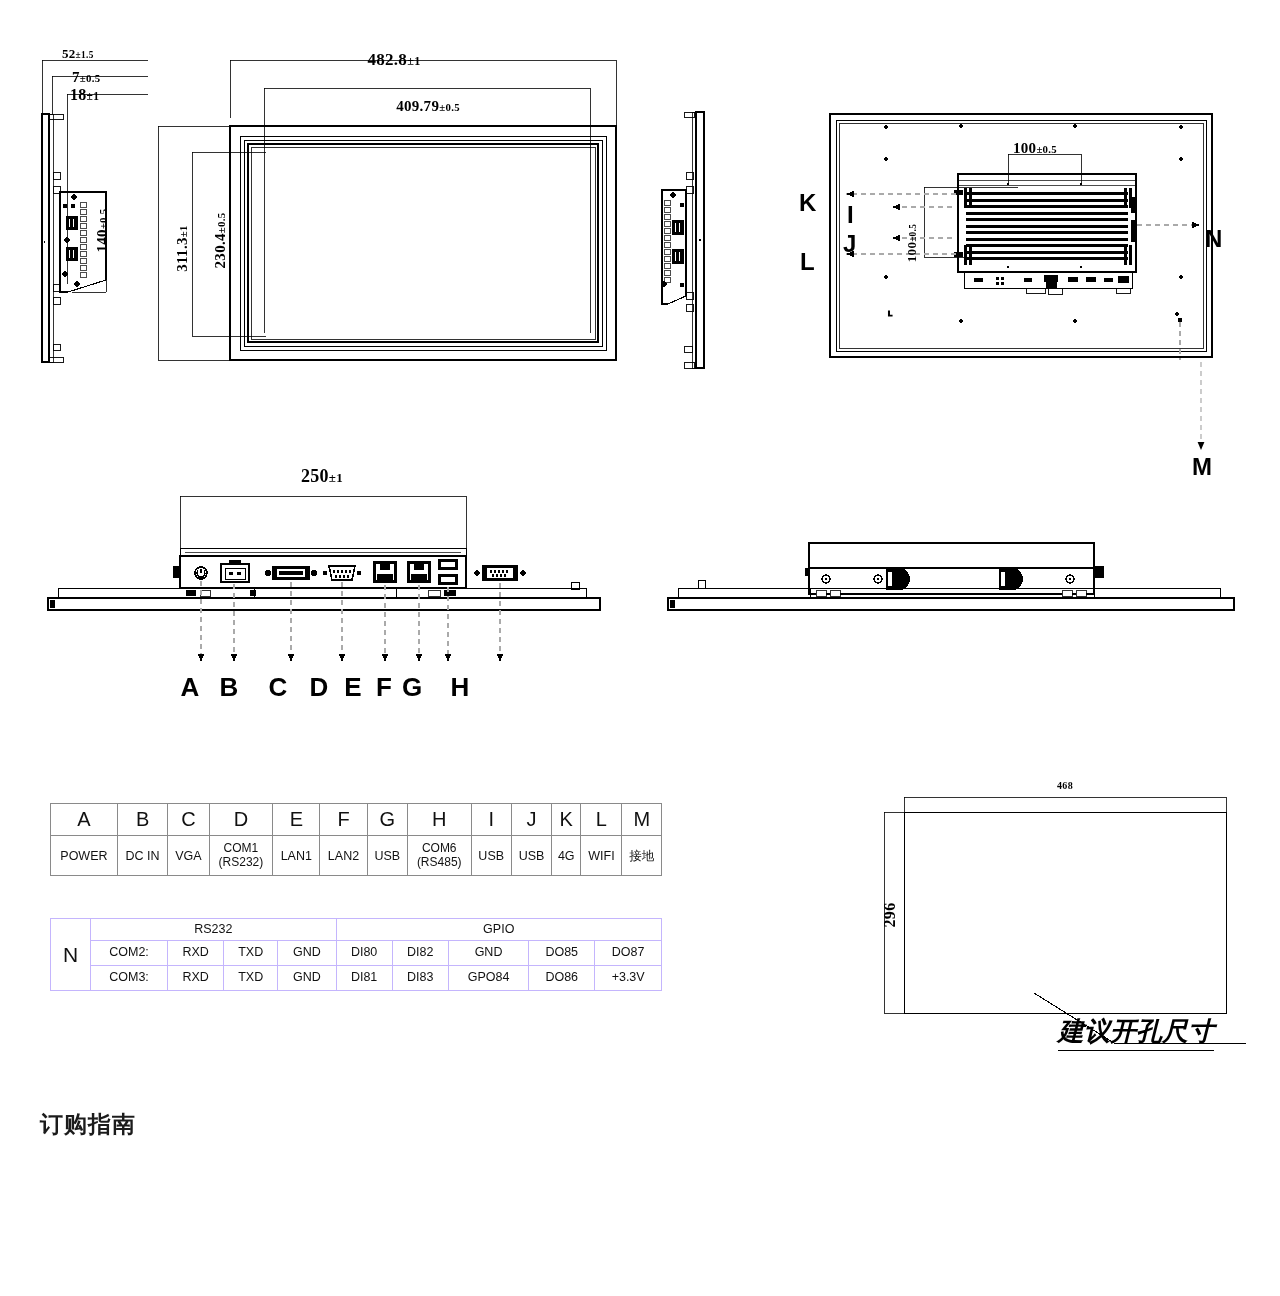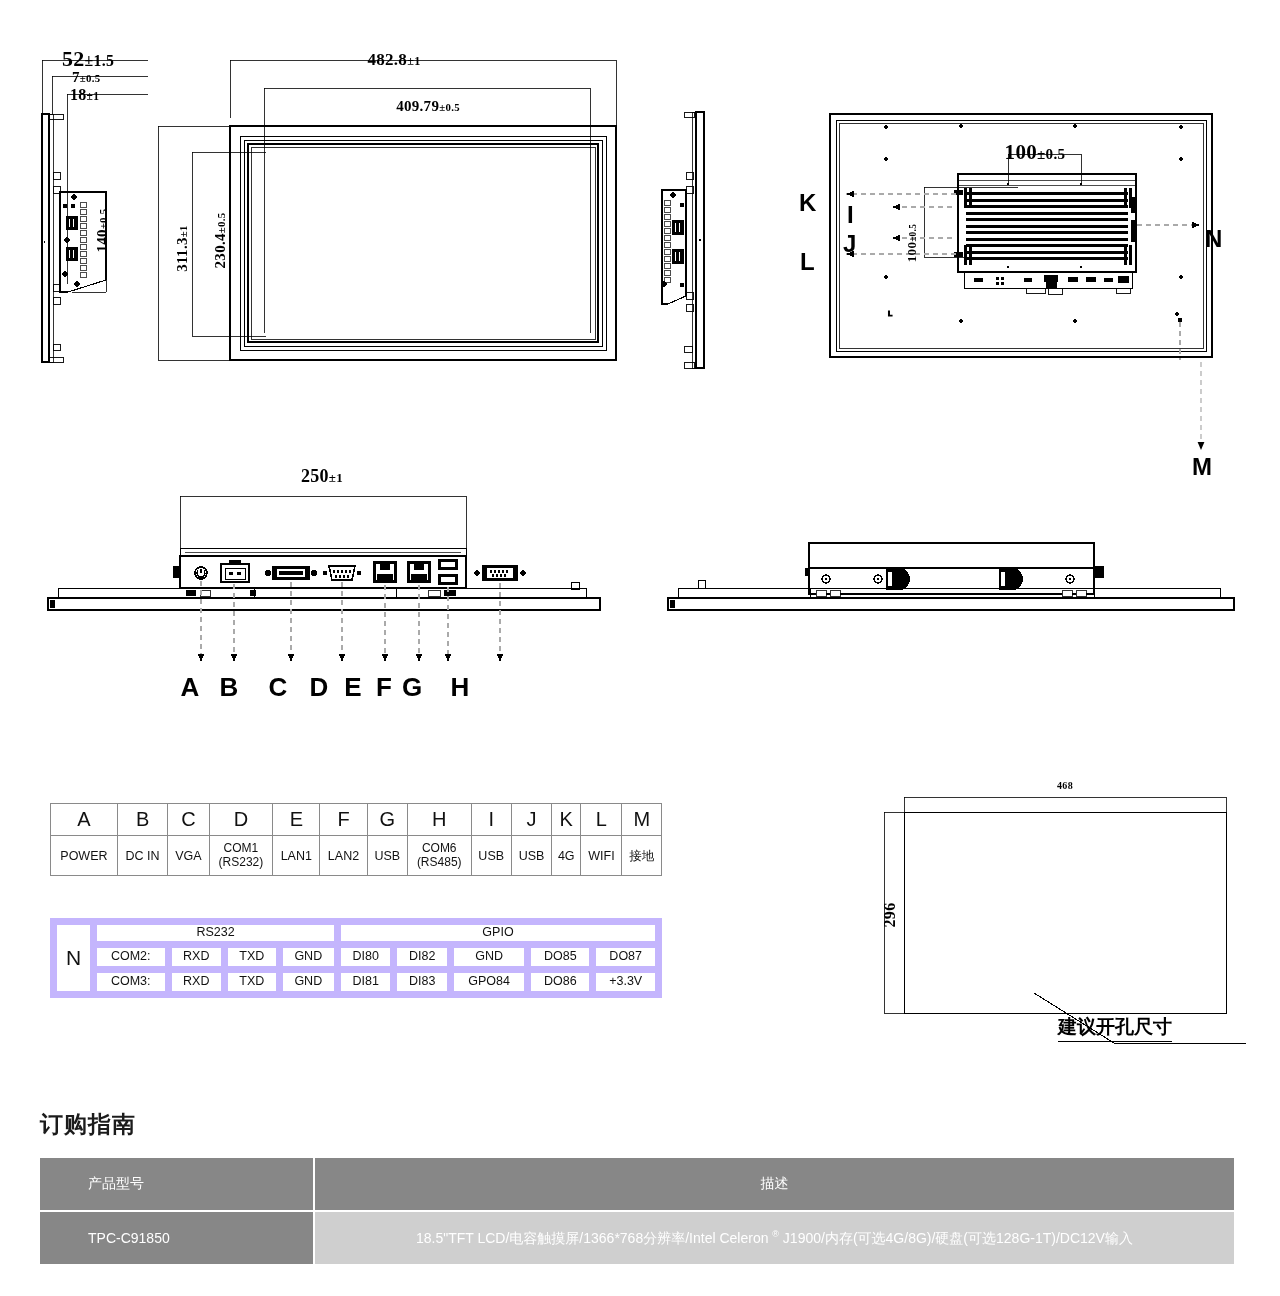--- a/index.html
+++ b/index.html
@@ -57,21 +57,21 @@
   .pin-table .val { font-size:12.5px; height:40px; }
   .pin-table .val.small { font-size:12px; }
 
   .n-table {
     position:absolute;
     border-collapse:collapse;
     font-family:"Liberation Sans", sans-serif;
     background:#fff;
   }
   .n-table td {
-    border:7px solid #c4b5fd;
+    border:1px solid #c4b5fd;
     text-align:center;
     vertical-align:middle;
     color:#111;
     font-size:12.5px;
     height:25px;
     padding:1px 4px;
     line-height:1.1;
   }
   .n-table td.bigN { font-size:21px; font-weight:400; width:40px; }
   .n-table td.grp { font-size:12.5px; height:22px; }
@@ -100,25 +100,26 @@
   .og-head-model { background:#878787; width:272px; padding-left:48px; text-align:left; }
   .og-head-desc  { background:#878787; width:916px; text-align:center; }
   .og-row-model  { background:#878787; padding-left:48px; text-align:left; }
   .og-row-desc   { background:#cfcfcf; color:#1c1c1c; text-align:center; font-size:14.5px; }
   .og-row-desc .sup { font-size:9px; vertical-align:super; }
 
   .cut-label {
     position:absolute;
     font-family:"Liberation Serif", serif;
     font-weight:700;
-    font-size:19px;
+    font-size:26px;
     color:#000;
     border-bottom:1.5px solid #000;
     padding-bottom:1px;
     white-space:nowrap;
+    font-style:italic;
   }
 </style>
 </head>
 <body>
 
 <div class="page">
 
   <svg class="draw" style="left:30px; top:44px; width:130px; height:330px;" viewBox="0 0 130 330">
     <g fill="none" stroke="#000" stroke-width="1" shape-rendering="crispEdges">
 
@@ -173,21 +174,21 @@
       <circle cx="47" cy="240" r="2.6" fill="#000" stroke="none"></circle>
 
       <line x1="76" y1="148" x2="76" y2="248" stroke-width=".8"></line>
       <line x1="52" y1="148" x2="76" y2="148" stroke-width=".8"></line>
       <line x1="42" y1="248" x2="76" y2="248" stroke-width=".8"></line>
 
       <circle cx="14.5" cy="198" r="1" fill="#000" stroke="none"></circle>
     </g>
   </svg>
 
-  <div class="dim" style="left:62px; top:46px; font-size:22px;">
+  <div class="dim" style="left:62px; top:46px; font-size:13px;">
     <span>52</span><span class="tol">±1.5</span>
   </div>
   <div class="dim" style="left:72px; top:69px; font-size:15px;">
     <span>7</span><span class="tol">±0.5</span>
   </div>
   <div class="dim" style="left:70px; top:86px; font-size:16px;">
     <span>18</span><span class="tol">±1</span>
   </div>
   <div class="dim vert" style="left:80px; top:222px; font-size:15px; transform:rotate(-90deg);">
     <span>140</span><span class="tol">±0.5</span>
@@ -386,21 +387,21 @@
       <g fill="#000" stroke="none">
         <path d="M18 82 l8 -3.2 v6.4 z"></path>
         <path d="M64 95 l8 -3.2 v6.4 z"></path>
         <path d="M64 126 l8 -3.2 v6.4 z"></path>
         <path d="M18 142 l8 -3.2 v6.4 z"></path>
         <path d="M372 113 l-8 -3.2 v6.4 z"></path>
       </g>
     </g>
   </svg>
 
-  <div class="dim" style="left:1035px; top:140px; font-size:21px; transform:translateX(-50%);">
+  <div class="dim" style="left:1035px; top:140px; font-size:15px; transform:translateX(-50%);">
     <span>100</span><span class="tol">±0.5</span>
   </div>
   <div class="dim vert" style="left:893px; top:235px; font-size:13px; transform:rotate(-90deg);">
     <span>100</span><span class="tol">±0.5</span>
   </div>
 
   <div class="callout" style="left:799px; top:189px; font-size:24px;">K</div>
   <div class="callout" style="left:847px; top:201px; font-size:24px;">I</div>
   <div class="callout" style="left:843px; top:230px; font-size:24px;">J</div>
   <div class="callout" style="left:800px; top:248px; font-size:24px;">L</div>
@@ -658,28 +659,14 @@
       <path d="M200 215 L280 265 L412 265" stroke-width="1"></path>
     </g>
   </svg>
 
   <div class="dim" style="left:1065px; top:780px; font-size:10px; transform:translateX(-50%);">468</div>
   <div class="dim vert" style="left:878px; top:906px; font-size:16px; transform:rotate(-90deg);">296</div>
   <div class="cut-label" style="left:1058px; top:1014px;">建议开孔尺寸</div>
 
   <div class="section-title" style="left:40px; top:1109px;">订购指南</div>
 
-  <table class="og-table" style="left:38px; top:1156px; width:1198px;">
-    <tbody>
-      <tr>
-        <td class="og-head-model">产品型号</td>
-        <td class="og-head-desc">描述</td>
-      </tr>
-      <tr>
-        <td class="og-row-model">TPC-C91850</td>
-        <td class="og-row-desc">
-          <span>18.5"TFT LCD/电容触摸屏/1366*768分辨率/Intel Celeron </span><span class="sup">®</span><span> J1900/内存(可选4G/8G)/硬盘(可选128G-1T)/DC12V输入</span>
-        </td>
-      </tr>
-    </tbody>
-  </table>
 
 </div>
 
 </body></html>

